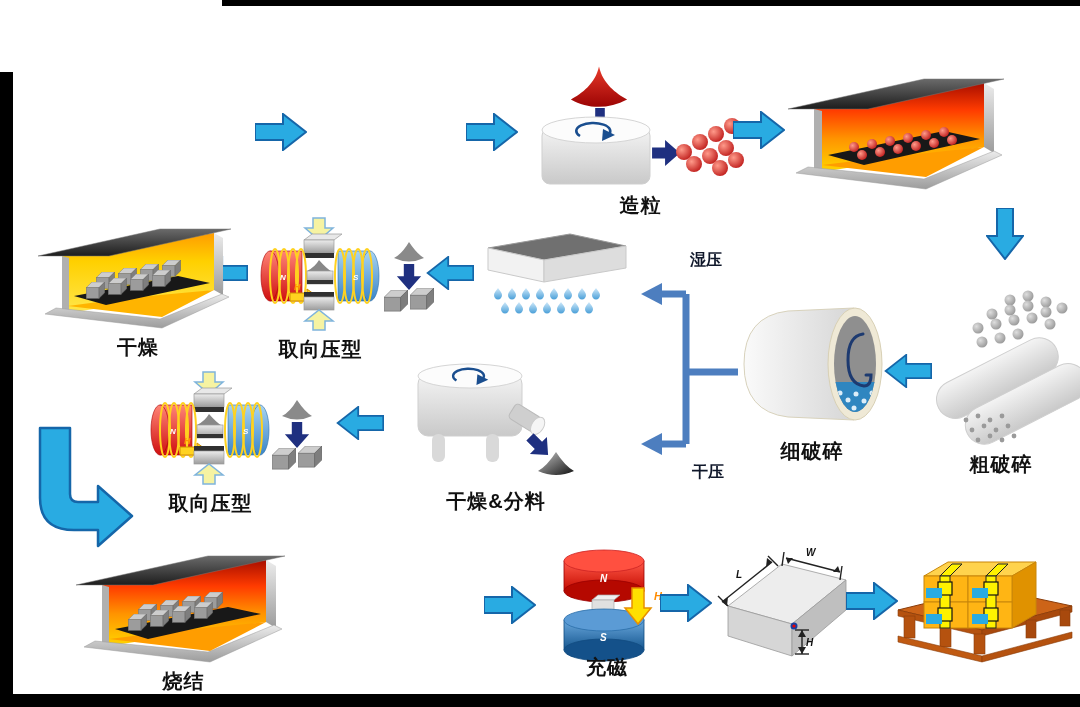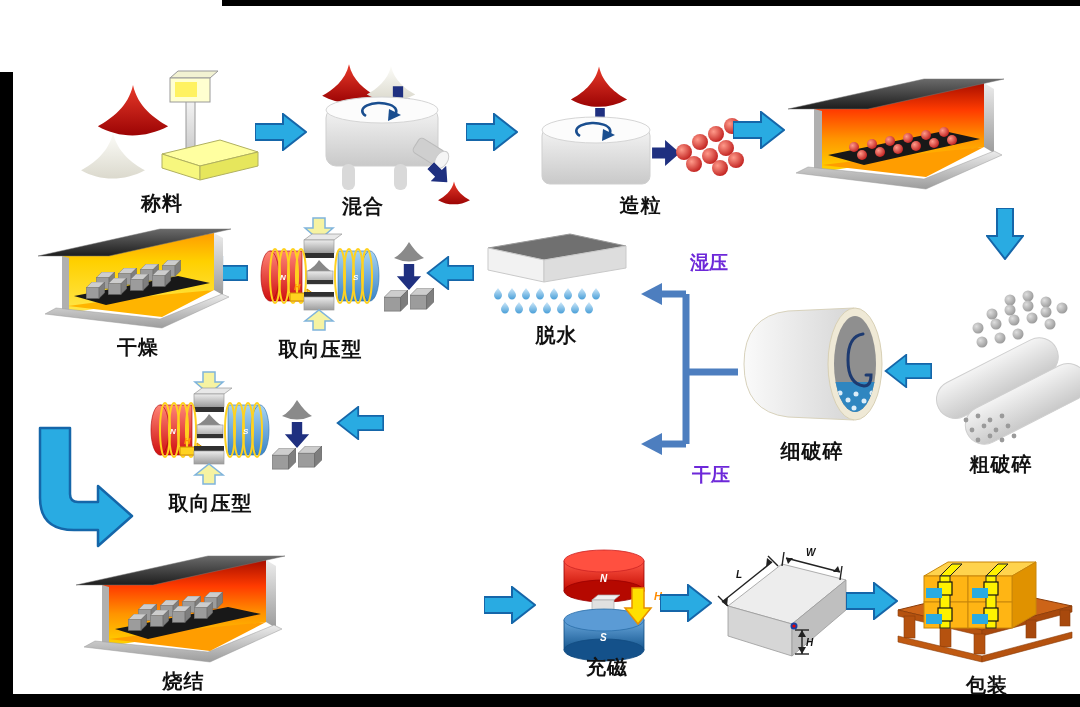--- a/index.html
+++ b/index.html
@@ -3,21 +3,21 @@
 <meta charset="utf-8">
 <style>
   html,body{margin:0;padding:0;background:#fff;}
   #canvas{position:relative;width:1080px;height:707px;background:#fff;overflow:hidden;
           font-family:"Liberation Sans","DejaVu Sans",sans-serif;}
   .abs{position:absolute;}
   .bar{position:absolute;background:#000;}
   .station{position:absolute;}
   .lbl{position:absolute;left:0;width:100%;text-align:center;
        font-size:20px;font-weight:600;color:#111;letter-spacing:1px;white-space:nowrap;}
-  .branch-lbl{position:absolute;font-size:19px;font-weight:600;color:#6d28d9;white-space:nowrap;}
+  .branch-lbl{position:absolute;font-size:16px;font-weight:600;color:#0f172a;white-space:nowrap;}
   svg{display:block;overflow:visible;}
   .svgtxt{font-family:"Liberation Sans",sans-serif;font-style:italic;font-weight:bold;}
 </style>
 </head>
 <body>
 
 <div id="canvas">
 
   <svg width="0" height="0" style="position:absolute">
     <defs>
@@ -122,62 +122,25 @@
         <rect x="0" y="8" width="18" height="15" fill="#9c9c9c" stroke="#777" stroke-width="0.8"></rect>
         <polygon points="18,8 26,0 26,15 18,23" fill="#7e7e7e" stroke="#666" stroke-width="0.8"></polygon>
       </symbol>
     </defs>
   </svg>
 
   <div class="bar" style="left:222px;top:0;width:858px;height:6px"></div>
   <div class="bar" style="left:0;top:72px;width:13px;height:635px"></div>
   <div class="bar" style="left:0;top:694px;width:1080px;height:13px"></div>
 
-  <div class="station" style="left:62px;top:70px;width:200px;height:150px">
-    <svg width="200" height="115">
-      <use href="#cone" x="30" y="12" width="82" height="55" fill="url(#gRed)"></use>
-      <use href="#cone" x="14" y="60" width="74" height="50" fill="url(#gWhiteCone)"></use>
-      <g>
-        <rect x="124" y="30" width="9" height="54" fill="url(#gGrayV)" stroke="#9a9a9a"></rect>
-        <polygon points="108,8 116,1 156,1 148,8" fill="#f2f2d2" stroke="#999"></polygon>
-        <rect x="108" y="8" width="40" height="24" fill="#ffffd0" stroke="#999"></rect>
-        <rect x="113" y="12" width="22" height="15" fill="#fff261" stroke="none"></rect>
-        <polygon points="100,84 158,70 196,82 138,96" fill="#ffffa0" stroke="#b0b060"></polygon>
-        <polygon points="100,84 138,96 138,110 100,98" fill="#f7f77e" stroke="#b0b060"></polygon>
-        <polygon points="138,96 196,82 196,96 138,110" fill="#e6e65c" stroke="#b0b060"></polygon>
-      </g>
-    </svg>
-    <div class="lbl" style="top:120px">称料</div>
-  </div>
 
   <svg class="abs" style="left:255px;top:113px" width="52" height="38">
     <use href="#arr-r" fill="#29ABE2" stroke="#1566A9" stroke-width="2"></use>
   </svg>
 
-  <div class="station" style="left:298px;top:62px;width:185px;height:158px">
-    <svg width="185" height="145">
-      <use href="#cone" x="20" y="0" width="62" height="42" fill="url(#gRed)"></use>
-      <use href="#cone" x="66" y="2" width="54" height="38" fill="url(#gWhiteCone)"></use>
-      <use href="#nav-d" x="88" y="24" width="24" height="26" fill="#1F3080"></use>
-      <rect x="28" y="46" width="112" height="58" rx="10" fill="url(#gGrayV)" stroke="#cfcfcf"></rect>
-      <ellipse cx="84" cy="48" rx="56" ry="13" fill="#fcfcfc" stroke="#d5d5d5"></ellipse>
-      <use href="#rot" x="58" y="38" width="52" height="22"></use>
-      <rect x="44" y="102" width="13" height="26" rx="6" fill="#d9d9d9"></rect>
-      <rect x="96" y="102" width="13" height="26" rx="6" fill="#d9d9d9"></rect>
-      <g transform="rotate(32 132 90)">
-        <rect x="116" y="82" width="30" height="17" rx="4" fill="#cfcfcf" stroke="#bbb"></rect>
-        <ellipse cx="146" cy="90.5" rx="6" ry="9.5" fill="#f5f5f5" stroke="#ccc"></ellipse>
-      </g>
-      <g transform="rotate(-45 141 112)">
-        <use href="#nav-d" x="130" y="100" width="22" height="24" fill="#1F3080"></use>
-      </g>
-      <use href="#cone" x="138" y="118" width="36" height="25" fill="url(#gRed)"></use>
-    </svg>
-    <div class="lbl" style="top:131px;width:130px">混合</div>
-  </div>
 
   <svg class="abs" style="left:466px;top:113px" width="52" height="38">
     <use href="#arr-r" fill="#29ABE2" stroke="#1566A9" stroke-width="2"></use>
   </svg>
 
   <div class="station" style="left:538px;top:64px;width:205px;height:156px">
     <svg width="205" height="125">
       <use href="#cone" x="28" y="0" width="66" height="44" fill="url(#gRed)"></use>
       <use href="#nav-d" x="50" y="44" width="24" height="24" fill="#1F3080"></use>
       <rect x="4" y="64" width="108" height="56" rx="8" fill="url(#gGrayV)" stroke="#cfcfcf"></rect>
@@ -332,21 +295,20 @@
         <path d="M122,58 c1.5,2.5 4,4.5 4,7 a4,4.5 0 1 1 -8,0 c0,-2.5 2.5,-4.5 4,-7 z"></path>
         <path d="M31,72 c1.5,2.5 4,4.5 4,7 a4,4.5 0 1 1 -8,0 c0,-2.5 2.5,-4.5 4,-7 z"></path>
         <path d="M45,72 c1.5,2.5 4,4.5 4,7 a4,4.5 0 1 1 -8,0 c0,-2.5 2.5,-4.5 4,-7 z"></path>
         <path d="M59,72 c1.5,2.5 4,4.5 4,7 a4,4.5 0 1 1 -8,0 c0,-2.5 2.5,-4.5 4,-7 z"></path>
         <path d="M73,72 c1.5,2.5 4,4.5 4,7 a4,4.5 0 1 1 -8,0 c0,-2.5 2.5,-4.5 4,-7 z"></path>
         <path d="M87,72 c1.5,2.5 4,4.5 4,7 a4,4.5 0 1 1 -8,0 c0,-2.5 2.5,-4.5 4,-7 z"></path>
         <path d="M101,72 c1.5,2.5 4,4.5 4,7 a4,4.5 0 1 1 -8,0 c0,-2.5 2.5,-4.5 4,-7 z"></path>
         <path d="M115,72 c1.5,2.5 4,4.5 4,7 a4,4.5 0 1 1 -8,0 c0,-2.5 2.5,-4.5 4,-7 z"></path>
       </g>
     </svg>
-    <div class="lbl" style="top:92px">脱水</div>
   </div>
 
   <svg class="abs" style="left:426px;top:256px" width="48" height="34">
     <use href="#arr-l" fill="#29ABE2" stroke="#1566A9" stroke-width="2"></use>
   </svg>
 
   <div class="station" style="left:248px;top:218px;width:145px;height:142px">
     <svg width="120" height="112" style="margin-left:12px">
       <polygon points="53,0 65,0 65,10 73,10 59,22 45,10 53,10" fill="#f6f3a2" stroke="#7fb4dc" stroke-width="1.5"></polygon>
       <polygon points="44,22 52,16 82,16 74,22" fill="#e8e8e8" stroke="#9a9a9a" stroke-width="0.7"></polygon>
@@ -464,20 +426,38 @@
     <path d="M27,2 q8,12 15,16 q-15,7 -30,0 q8,-4 15,-16 z" fill="#8a8a8a"></path>
     <use href="#nav-d" x="14" y="24" width="26" height="26" fill="#1F3080"></use>
     <use href="#cube" x="2" y="50" width="24" height="22"></use>
     <use href="#cube" x="28" y="48" width="24" height="22"></use>
   </svg>
 
   <svg class="abs" style="left:336px;top:406px" width="48" height="34">
     <use href="#arr-l" fill="#29ABE2" stroke="#1566A9" stroke-width="2"></use>
   </svg>
 
+  <div class="station" style="left:406px;top:360px;width:180px;height:155px">
+    <svg width="180" height="130">
+      <rect x="12" y="14" width="104" height="62" rx="10" fill="url(#gGrayV)" stroke="#cfcfcf"></rect>
+      <ellipse cx="64" cy="16" rx="52" ry="12" fill="#fcfcfc" stroke="#d5d5d5"></ellipse>
+      <use href="#rot" x="40" y="6" width="50" height="20"></use>
+      <rect x="26" y="74" width="13" height="28" rx="6" fill="#d9d9d9"></rect>
+      <rect x="80" y="74" width="13" height="28" rx="6" fill="#d9d9d9"></rect>
+      <g transform="rotate(32 120 58)">
+        <rect x="104" y="50" width="30" height="17" rx="4" fill="#cfcfcf" stroke="#bbb"></rect>
+        <ellipse cx="134" cy="58.5" rx="6" ry="9.5" fill="#f5f5f5" stroke="#ccc"></ellipse>
+      </g>
+      <g transform="rotate(-45 133 86)">
+        <use href="#nav-d" x="121" y="73" width="24" height="26" fill="#1F3080"></use>
+      </g>
+      <path d="M150,92 q9,14 18,19 q-18,8 -36,0 q9,-5 18,-19 z" fill="url(#gDarkCone)"></path>
+    </svg>
+    <div class="lbl" style="top:128px">干燥&amp;分料</div>
+  </div>
 
   <svg class="abs" style="left:36px;top:426px" width="100" height="132">
     <path d="M4,2 L34,2 L34,68 Q34,76 42,76 L62,76 L62,60 L96,90 L62,120 L62,104 L38,104 Q4,104 4,72 Z" fill="#29ABE2" stroke="#1566A9" stroke-width="2.5" stroke-linejoin="round"></path>
   </svg>
 
   <div class="station" style="left:76px;top:550px;width:215px;height:140px">
     <svg width="210" height="112">
       <polygon points="26,35 190,10 190,72 26,97" fill="url(#gHot)"></polygon>
       <polygon points="190,10 200,16 200,78 190,72" fill="url(#gSilver)"></polygon>
       <polygon points="0,35 132,6 209,6 77,35" fill="url(#gRoof)" stroke="#777" stroke-width="0.5"></polygon>
@@ -595,16 +575,15 @@
         <rect x="44" y="32" width="14" height="13" fill="#fff200" stroke="#111" stroke-width="1.2"></rect>
         <rect x="44" y="58" width="14" height="13" fill="#fff200" stroke="#111" stroke-width="1.2"></rect>
         <rect x="90" y="32" width="14" height="13" fill="#fff200" stroke="#111" stroke-width="1.2"></rect>
         <rect x="90" y="58" width="14" height="13" fill="#fff200" stroke="#111" stroke-width="1.2"></rect>
         <rect x="32" y="38" width="16" height="10" fill="#29abe2"></rect>
         <rect x="78" y="38" width="16" height="10" fill="#29abe2"></rect>
         <rect x="32" y="64" width="16" height="10" fill="#29abe2"></rect>
         <rect x="78" y="64" width="16" height="10" fill="#29abe2"></rect>
       </g>
     </svg>
-    <div class="lbl" style="top:122px">包装</div>
   </div>
 
 </div>
 
 </body></html>

